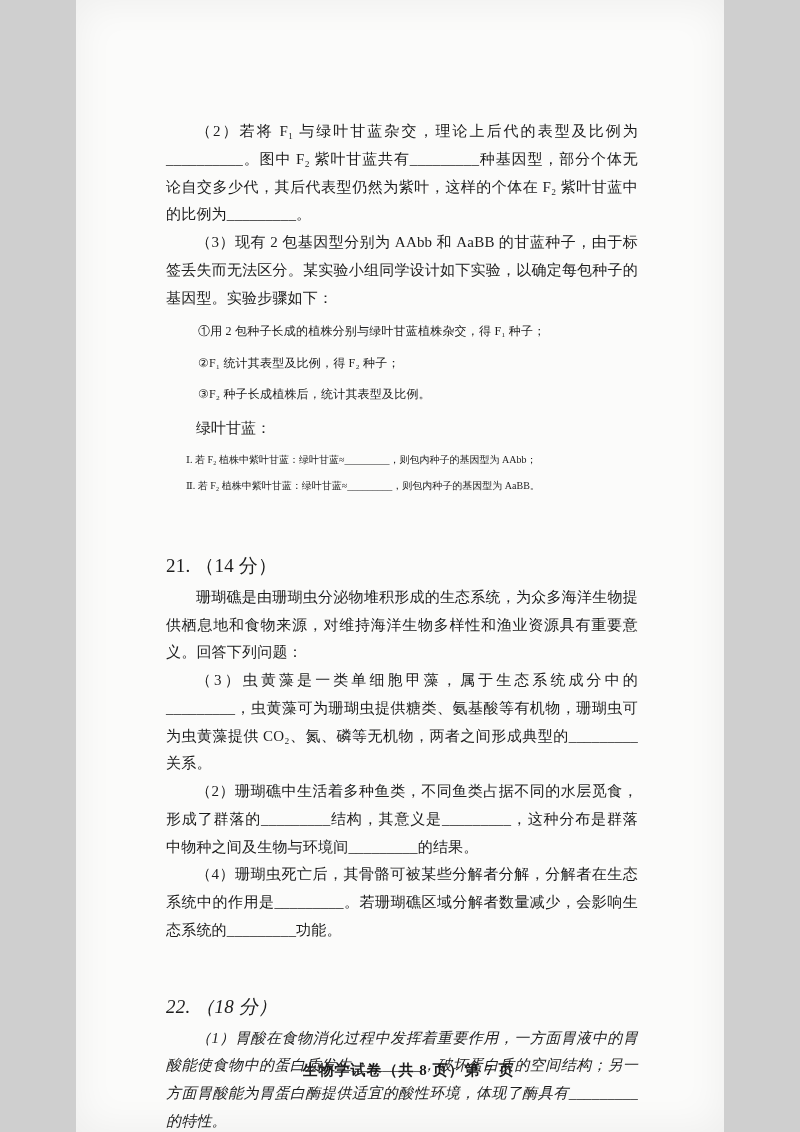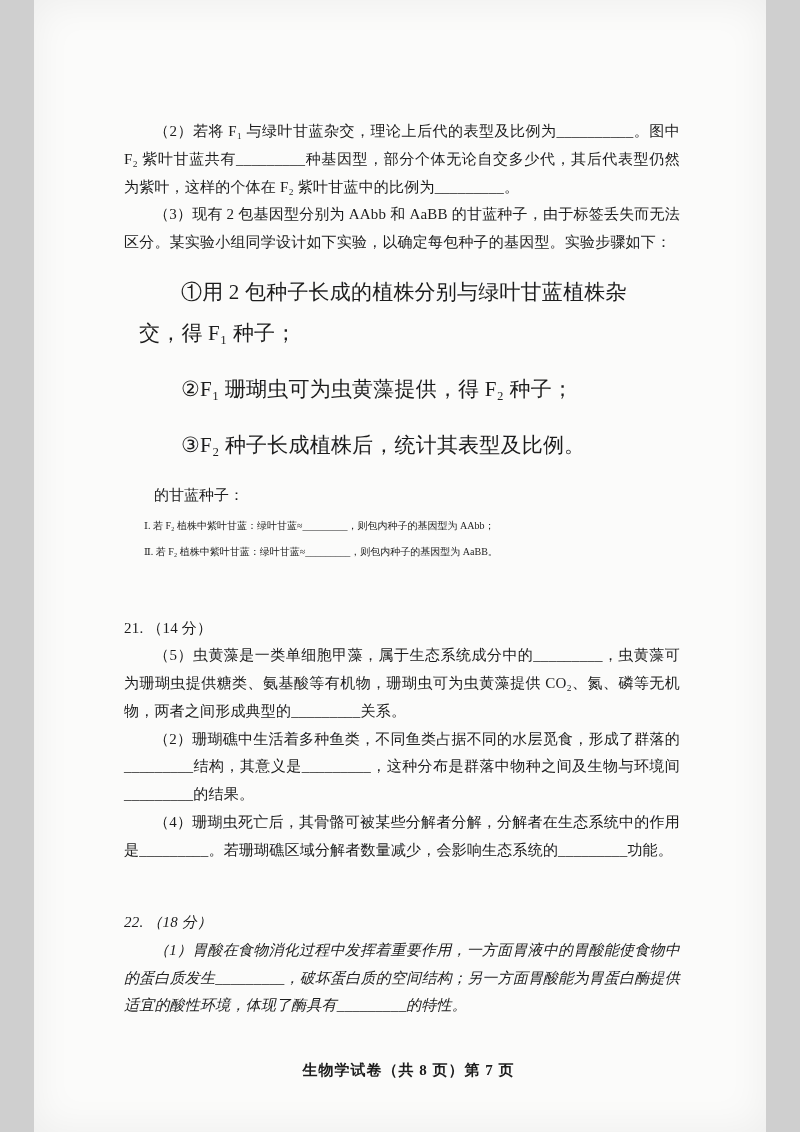--- a/index.html
+++ b/index.html
@@ -3,21 +3,21 @@
 <meta charset="utf-8">
 <style>
   html, body {
     margin: 0;
     padding: 0;
     background: #cfcfcf;
     font-family: "Liberation Serif", "DejaVu Serif", serif;
   }
   .page {
     position: relative;
-    width: 732px;
+    width: 648px;
     height: 1132px;
     margin: 0 auto;
     background: #fbfbfa;
     box-shadow: inset 0 0 40px rgba(0,0,0,0.06);
     color: #1c1c1c;
     overflow: hidden;
   }
   .content {
     position: absolute;
     top: 118px;
@@ -26,41 +26,41 @@
   }
   .para {
     margin: 0;
     font-size: 15px;
     line-height: 1.85;
     text-align: justify;
     text-indent: 2em;
     letter-spacing: 0.2px;
   }
   .step {
-    margin: 15px;
-    font-size: 21px;
+    margin: 8px;
+    font-size: 12px;
     line-height: 1.95;
     text-indent: 2em;
     letter-spacing: 0.2px;
   }
   .result-label {
     margin: 4px 0 0 0;
     font-size: 15px;
     line-height: 1.95;
     text-indent: 2em;
   }
   .result-line {
     margin: 6px 0 0 0;
     font-size: 10px;
     line-height: 2.0;
     text-indent: 2em;
   }
   .q-heading {
     margin: 0;
-    font-size: 15px;
+    font-size: 19px;
     line-height: 1.9;
     text-indent: 0;
     letter-spacing: 0.2px;
   }
   .section-21 { margin-top: 52px; }
   .section-22 { margin-top: 44px; font-style: italic; }
   .footer {
     position: absolute;
     bottom: 52px;
     left: 17px;
@@ -75,30 +75,31 @@
 </head>
 <body>
 
 <div class="page">
   <div class="content">
 
     <section>
       <p class="para">（2）若将 F₁ 与绿叶甘蓝杂交，理论上后代的表型及比例为__________。图中 F₂ 紫叶甘蓝共有_________种基因型，部分个体无论自交多少代，其后代表型仍然为紫叶，这样的个体在 F₂ 紫叶甘蓝中的比例为_________。</p>
       <p class="para">（3）现有 2 包基因型分别为 AAbb 和 AaBB 的甘蓝种子，由于标签丢失而无法区分。某实验小组同学设计如下实验，以确定每包种子的基因型。实验步骤如下：</p>
       <p class="step">①用 2 包种子长成的植株分别与绿叶甘蓝植株杂交，得 F₁ 种子；</p>
-      <p class="step">②F₁ 珊瑚虫可为虫黄藻提供，得 F₂ 种子；</p>
+      <p class="step">②F₁ 统计其表型及比例，得 F₂ 种子；</p>
       <p class="step">③F₂ 种子长成植株后，统计其表型及比例。</p>
-      <p class="result-label">的甘蓝种子：</p>
+      <p class="result-label">绿叶甘蓝：</p>
       <p class="result-line">Ⅰ. 若 F₂ 植株中紫叶甘蓝：绿叶甘蓝≈_________，则包内种子的基因型为 AAbb；</p>
       <p class="result-line">Ⅱ. 若 F₂ 植株中紫叶甘蓝：绿叶甘蓝≈_________，则包内种子的基因型为 AaBB。</p>
     </section>
 
     <section class="section-21">
       <p class="q-heading">21. （14 分）</p>
-      <p class="para">（5）虫黄藻是一类单细胞甲藻，属于生态系统成分中的_________，虫黄藻可为珊瑚虫提供糖类、氨基酸等有机物，珊瑚虫可为虫黄藻提供 CO₂、氮、磷等无机物，两者之间形成典型的_________关系。</p>
+      <p class="para">珊瑚礁是由珊瑚虫分泌物堆积形成的生态系统，为众多海洋生物提供栖息地和食物来源，对维持海洋生物多样性和渔业资源具有重要意义。回答下列问题：</p>
+      <p class="para">（3）虫黄藻是一类单细胞甲藻，属于生态系统成分中的_________，虫黄藻可为珊瑚虫提供糖类、氨基酸等有机物，珊瑚虫可为虫黄藻提供 CO₂、氮、磷等无机物，两者之间形成典型的_________关系。</p>
       <p class="para">（2）珊瑚礁中生活着多种鱼类，不同鱼类占据不同的水层觅食，形成了群落的_________结构，其意义是_________，这种分布是群落中物种之间及生物与环境间_________的结果。</p>
       <p class="para">（4）珊瑚虫死亡后，其骨骼可被某些分解者分解，分解者在生态系统中的作用是_________。若珊瑚礁区域分解者数量减少，会影响生态系统的_________功能。</p>
     </section>
 
     <section class="section-22">
       <p class="q-heading">22. （18 分）</p>
       <p class="para">（1）胃酸在食物消化过程中发挥着重要作用，一方面胃液中的胃酸能使食物中的蛋白质发生_________，破坏蛋白质的空间结构；另一方面胃酸能为胃蛋白酶提供适宜的酸性环境，体现了酶具有_________的特性。</p>
     </section>
 
   </div>

